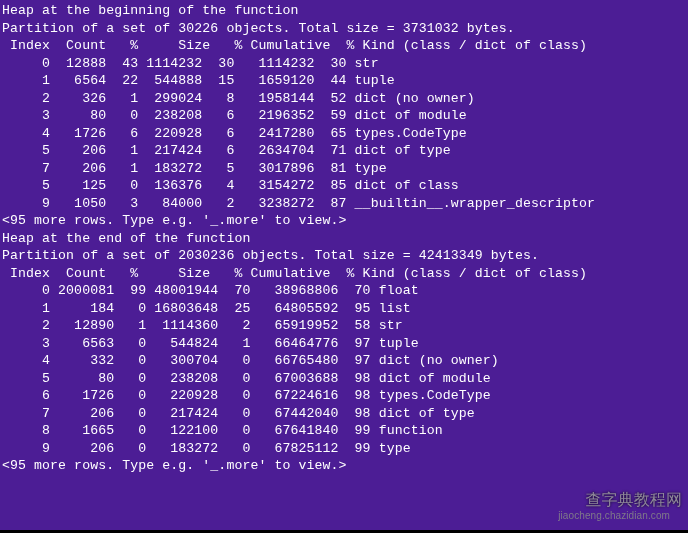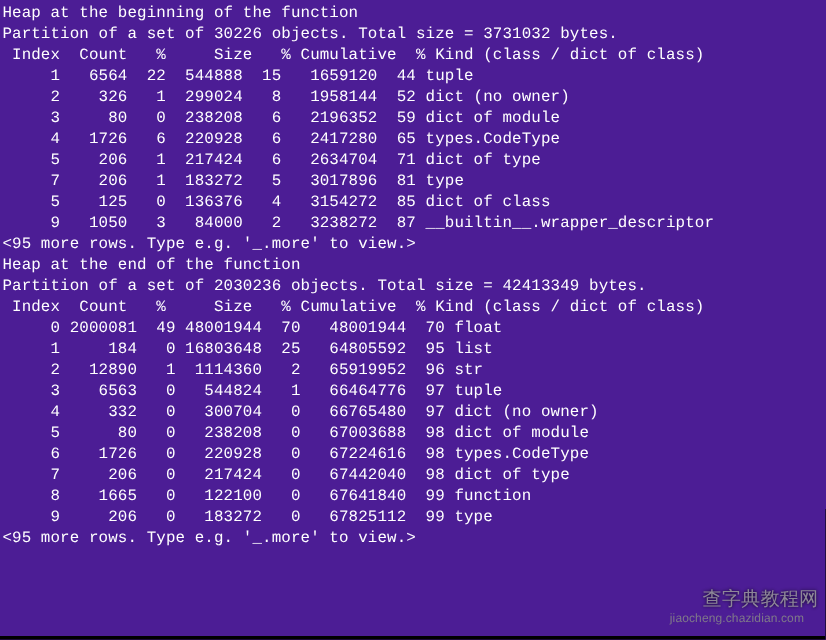--- a/index.html
+++ b/index.html
@@ -43,37 +43,38 @@
   }
 </style>
 </head>
 <body>
 
 <div class="terminal">
   <div class="line">Heap at the beginning of the function</div>
   <div class="line">Partition of a set of 30226 objects. Total size = 3731032 bytes.</div>
   <div class="line"> Index  Count   %     Size   % Cumulative  % Kind (class / dict of class)</div>
   <div id="table1">
+      <div class="line">     0  12888  43 1114232  30   1114232  30 str</div>
       <div class="line">     1   6564  22  544888  15   1659120  44 tuple</div>
       <div class="line">     2    326   1  299024   8   1958144  52 dict (no owner)</div>
       <div class="line">     3     80   0  238208   6   2196352  59 dict of module</div>
       <div class="line">     4   1726   6  220928   6   2417280  65 types.CodeType</div>
       <div class="line">     5    206   1  217424   6   2634704  71 dict of type</div>
       <div class="line">     7    206   1  183272   5   3017896  81 type</div>
       <div class="line">     5    125   0  136376   4   3154272  85 dict of class</div>
       <div class="line">     9   1050   3   84000   2   3238272  87 __builtin__.wrapper_descriptor</div>
     </div>
   <div class="line">&lt;95 more rows. Type e.g. '_.more' to view.&gt;</div>
   <div class="line">Heap at the end of the function</div>
   <div class="line">Partition of a set of 2030236 objects. Total size = 42413349 bytes.</div>
   <div class="line"> Index  Count   %     Size   % Cumulative  % Kind (class / dict of class)</div>
   <div id="table2">
-      <div class="line">     0 2000081  49 48001944  70   48001944  70 float</div>
+      <div class="line">     0 2000081  99 48001944  70   38968806  70 float</div>
       <div class="line">     1     184   0 16803648  25   64805592  95 list</div>
-      <div class="line">     2   12890   1  1114360   2   65919952  96 str</div>
+      <div class="line">     2   12890   1  1114360   2   65919952  58 str</div>
       <div class="line">     3    6563   0   544824   1   66464776  97 tuple</div>
       <div class="line">     4     332   0   300704   0   66765480  97 dict (no owner)</div>
       <div class="line">     5      80   0   238208   0   67003688  98 dict of module</div>
       <div class="line">     6    1726   0   220928   0   67224616  98 types.CodeType</div>
       <div class="line">     7     206   0   217424   0   67442040  98 dict of type</div>
       <div class="line">     8    1665   0   122100   0   67641840  99 function</div>
       <div class="line">     9     206   0   183272   0   67825112  99 type</div>
     </div>
   <div class="line">&lt;95 more rows. Type e.g. '_.more' to view.&gt;</div>
 

